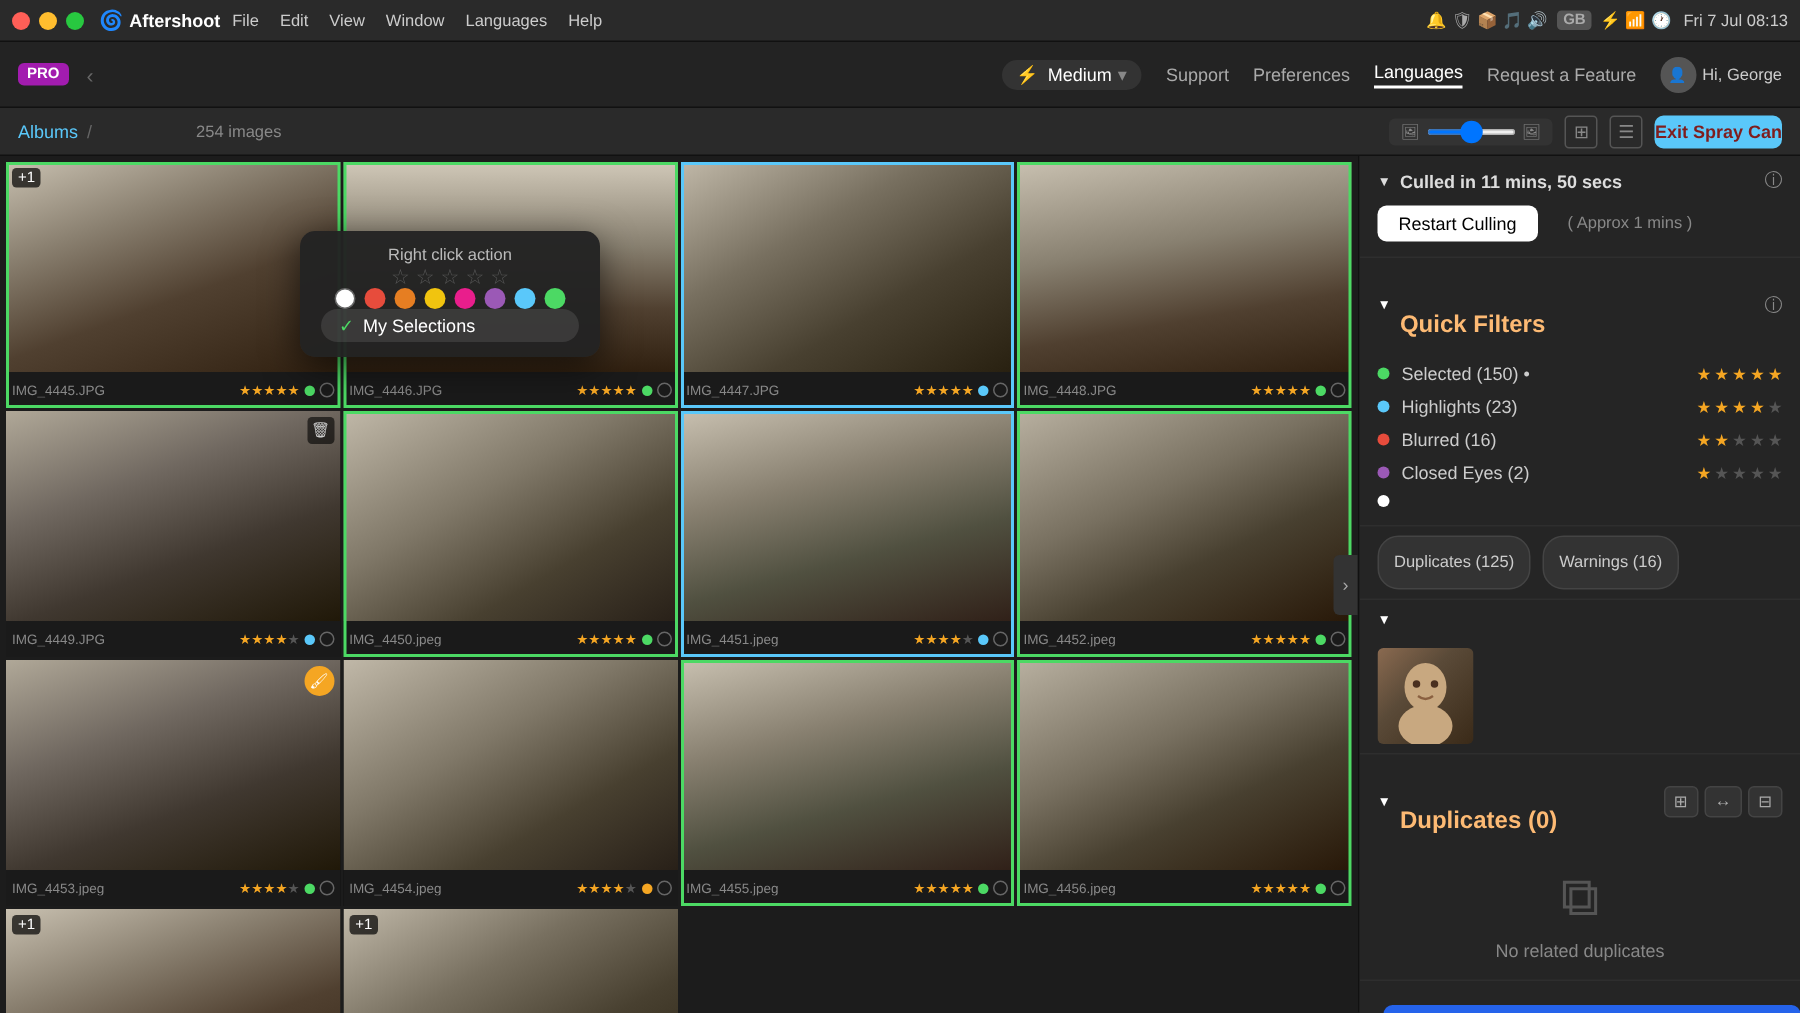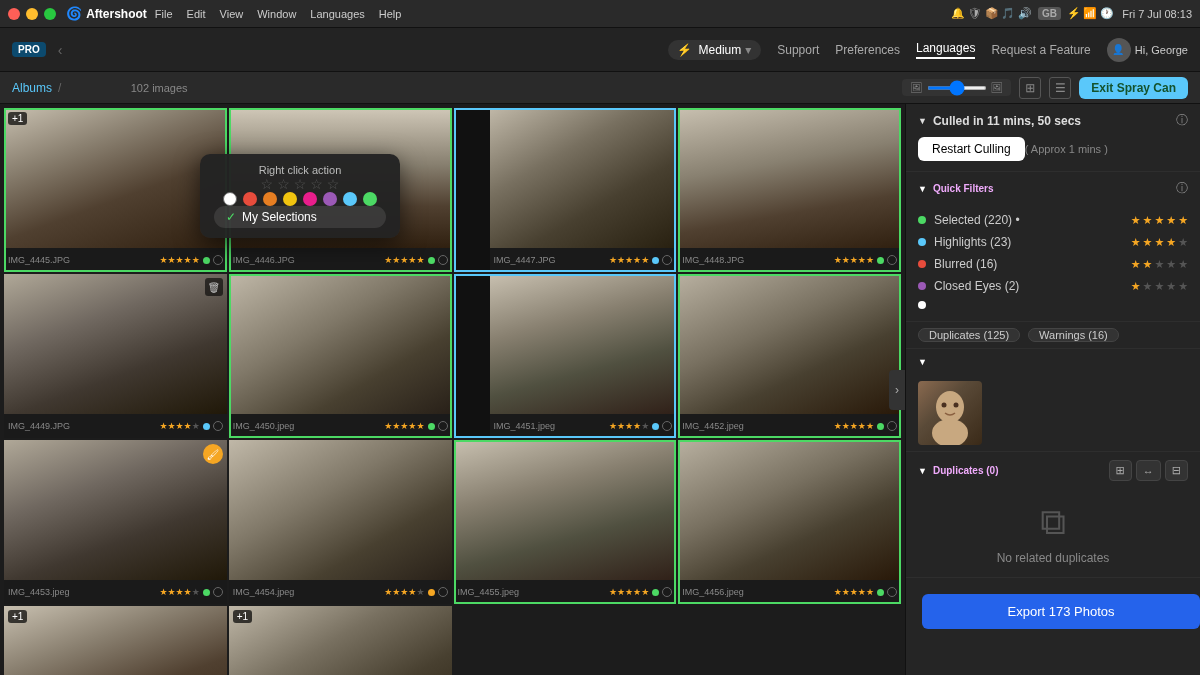--- a/index.html
+++ b/index.html
@@ -11,21 +11,21 @@
     .tl { width: 12px; height: 12px; border-radius: 50%; }
     .tl.red { background: #ff5f57; }
     .tl.yellow { background: #ffbd2e; }
     .tl.green { background: #28c840; }
     .titlebar-logo { display: flex; align-items: center; gap: 4px; margin-left: 10px; }
     .titlebar-menu { display: flex; gap: 14px; font-size: 11px; color: #ccc; margin-left: 8px; }
     .titlebar-right { margin-left: auto; display: flex; align-items: center; gap: 8px; font-size: 11px; }
 
     
     .navbar { height: 44px; background: #232323; display: flex; align-items: center; padding: 0 12px; border-bottom: 1px solid #111; gap: 12px; }
-    .pro-badge { background: #0c4a6e; color: #fff; border-radius: 4px; padding: 2px 6px; font-size: 10px; font-weight: bold; }
+    .pro-badge { background: #a21caf; color: #fff; border-radius: 4px; padding: 2px 6px; font-size: 10px; font-weight: bold; }
     .back-nav { display: flex; align-items: center; gap: 4px; color: #aaa; font-size: 12px; cursor: pointer; }
     .nav-right { margin-left: auto; display: flex; align-items: center; gap: 16px; }
     .lightning { color: #f5a623; margin-right: 2px; }
     .nav-medium { background: #333; border-radius: 14px; padding: 3px 10px; font-size: 12px; color: #fff; display: flex; align-items: center; gap: 4px; }
     .nav-link { color: #aaa; font-size: 12px; cursor: pointer; }
     .nav-link.active { color: #fff; border-bottom: 2px solid #fff; padding-bottom: 2px; }
     .avatar-btn { background: #555; border-radius: 50%; width: 24px; height: 24px; display: flex; align-items: center; justify-content: center; font-size: 10px; }
 
     
     .breadcrumb-bar { height: 32px; background: #2a2a2a; display: flex; align-items: center; padding: 0 12px; border-bottom: 1px solid #111; }
@@ -54,48 +54,48 @@
     .delete-icon { background: rgba(0,0,0,0.6); border-radius: 3px; width: 18px; height: 18px; display: flex; align-items: center; justify-content: center; font-size: 10px; color: #ccc; }
     .photo-meta { height: 24px; display: flex; align-items: center; justify-content: space-between; padding: 0 4px; background: #1a1a1a; }
     .photo-name { font-size: 9px; color: #888; white-space: nowrap; overflow: hidden; text-overflow: ellipsis; max-width: 60%; }
     .photo-meta-right { display: flex; align-items: center; gap: 3px; }
     .dot { width: 7px; height: 7px; border-radius: 50%; }
     .dot.green { background: #4cd964; }
     .dot.blue { background: #5ac8fa; }
     .dot.yellow { background: #f5a623; }
     .circle-outline { width: 10px; height: 10px; border-radius: 50%; border: 1px solid #666; }
     .photo-border-green { outline: 2px solid #4cd964; outline-offset: -2px; }
-    .photo-border-blue { outline: 2px solid #5ac8fa; outline-offset: -2px; padding-left: 36px; }
+    .photo-border-blue { outline: 2px solid #5ac8fa; outline-offset: -2px; }
 
     
     .sidebar { width: 295px; background: #252525; border-left: 1px solid #111; overflow-y: auto; display: flex; flex-direction: column; }
     .sidebar-section { border-bottom: 1px solid #2e2e2e; }
     .section-header { display: flex; align-items: center; gap: 6px; padding: 8px 12px; cursor: pointer; }
-    .section-title { font-size: 10px; font-weight: 600; color: #f0abfc; flex: 1; }
+    .section-title { font-size: 16px; font-weight: 600; color: #fdba74; flex: 1; margin-top: 28px; }
     .section-info-btn { color: #888; font-size: 12px; }
 
     
     .culled-box { padding: 6px 12px 10px; }
-    .culled-actions { display: flex; align-items: center; gap: 0; }
+    .culled-actions { display: flex; align-items: center; gap: 20px; }
     .restart-btn { background: #fff; color: #000; border-radius: 6px; padding: 5px 14px; font-size: 12px; font-weight: 500; cursor: pointer; border: none; }
     .approx-label { font-size: 11px; color: #888; }
 
     
     .qf-content { padding: 4px 12px 8px; }
     .qf-row { display: flex; align-items: center; padding: 4px 0; gap: 8px; }
     .qf-dot { width: 8px; height: 8px; border-radius: 50%; flex-shrink: 0; }
     .qf-label { font-size: 12px; color: #ccc; flex: 1; display: flex; align-items: center; gap: 6px; }
     .new-badge { background: #c0392b; color: #fff; border-radius: 4px; padding: 1px 5px; font-size: 9px; font-weight: bold; }
     .qf-stars { display: flex; gap: 2px; font-size: 11px; }
     .qf-toggle { width: 32px; height: 18px; background: #4cd964; border-radius: 9px; position: relative; cursor: pointer; }
     .qf-toggle-knob { position: absolute; right: 2px; top: 2px; width: 14px; height: 14px; background: #fff; border-radius: 50%; }
 
     
     .of-content { padding: 6px 12px; display: flex; gap: 8px; }
-    .filter-tag { background: #333; border-radius: 14px; padding: 0 10px; font-size: 11px; color: #ccc; cursor: pointer; border: 1px solid #444; }
+    .filter-tag { background: #333; border-radius: 14px; padding: 11px 10px; font-size: 11px; color: #ccc; cursor: pointer; border: 1px solid #444; }
 
     
     .kf-content { padding: 6px 12px; }
     .face-thumb { width: 64px; height: 64px; border-radius: 4px; background: #333; overflow: hidden; }
     .face-img { width: 100%; height: 100%; object-fit: cover; background: linear-gradient(135deg, #5a4a3a 0%, #3a2a1a 100%); display: flex; align-items: center; justify-content: center; font-size: 28px; }
 
     
     .dup-content { padding: 12px; display: flex; flex-direction: column; align-items: center; gap: 8px; }
     .dup-ctrl-btn { background: #333; border: 1px solid #444; border-radius: 4px; color: #aaa; padding: 3px 6px; font-size: 11px; cursor: pointer; }
 
@@ -183,31 +183,31 @@
     </div>
   </div>
 </div>
 
 <div class="breadcrumb-bar">
   <div class="breadcrumb">
     <span style="color:#5ac8fa;">Albums</span>
     <span class="sep">/</span>
     <span class="current">Barbican</span>
   </div>
-  <span class="image-count">102 images</span>
+  <span class="image-count">254 images</span>
 
   <div style="margin-left:auto;display:flex;align-items:center;gap:8px;">
     <div style="display:flex;align-items:center;gap:4px;background:#333;border-radius:4px;padding:3px 8px;">
       <span style="color:#888;font-size:10px;">🖼</span>
       <input type="range" style="width: 60px; height: 4px;" value="50">
       <span style="color:#888;font-size:10px;">🖼</span>
     </div>
     <div style="width:22px;height:22px;border:1px solid #555;border-radius:3px;display:flex;align-items:center;justify-content:center;cursor:pointer;color:#888;">⊞</div>
     <div style="width:22px;height:22px;border:1px solid #555;border-radius:3px;display:flex;align-items:center;justify-content:center;cursor:pointer;color:#888;">☰</div>
-    <button style="background:#5ac8fa;color:#14532d;border:none;border-radius:6px;padding:4px 12px;font-size:12px;font-weight:600;cursor:pointer;">Exit Spray Can</button>
+    <button style="background:#5ac8fa;color:#7f1d1d;border:none;border-radius:6px;padding:4px 0;font-size:12px;font-weight:600;cursor:pointer;">Exit Spray Can</button>
   </div>
 </div>
 
 <div class="main">
 
   <div class="gallery" style="position:relative;">
 
     <div class="spray-popup">
       <div class="spray-title">Right click action</div>
       <div class="spray-stars">
@@ -441,21 +441,21 @@
       <div class="section-header">
         <span class="collapse-arrow">▼</span>
         <span class="section-title">Quick Filters</span>
         <span class="section-info-btn">ⓘ</span>
       </div>
       <div class="qf-content">
 
 
         <div class="qf-row">
           <div class="qf-dot" style="background:#4cd964;"></div>
-          <span class="qf-label">Selected (220) •</span>
+          <span class="qf-label">Selected (150) •</span>
           <div class="qf-stars">
             <span style="color:#f5a623;">★</span>
             <span style="color:#f5a623;">★</span>
             <span style="color:#f5a623;">★</span>
             <span style="color:#f5a623;">★</span>
             <span style="color:#f5a623;">★</span>
           </div>
         </div>
 
         <div class="qf-row">

